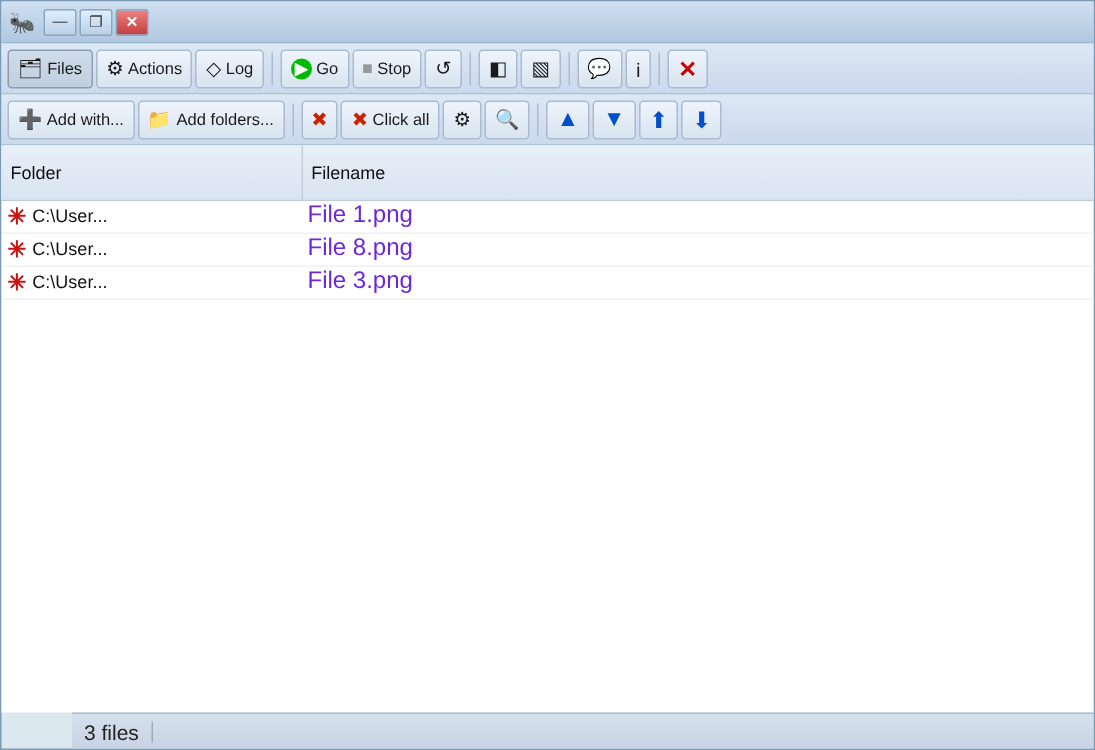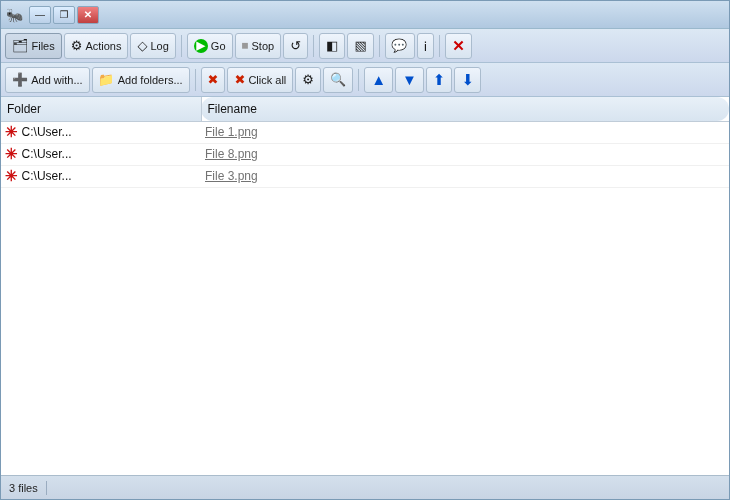--- a/index.html
+++ b/index.html
@@ -114,66 +114,66 @@
       flex-direction: column;
       overflow: hidden;
     }
     .file-table {
       width: 100%;
       border-collapse: collapse;
       table-layout: fixed;
     }
     .file-table thead tr {
       background: linear-gradient(to bottom, #e8f0f8, #d8e4f0);
-      height: 24px;
+      height: 36px;
     }
     .file-table thead th {
       border-right: 1px solid #c0ccd8;
       border-bottom: 1px solid #c0ccd8;
       text-align: left;
       padding: 0 6px;
       font-weight: normal;
       font-size: 12px;
       color: #111;
     }
     .file-table thead th:last-child {
       border-right: none;
     }
     .col-folder { width: 200px; }
-    .col-filename { width: auto; border-radius: 12px; }
+    .col-filename { width: auto; }
     .file-table tbody tr {
       height: 22px;
       border-bottom: 1px solid #f0f0f0;
     }
     .file-table tbody td {
       padding: 0 4px;
       vertical-align: middle;
       font-size: 12px;
       color: #111;
     }
     .cell-folder {
       display: flex;
       align-items: center;
       gap: 4px;
     }
     .filename-text {
-      color: #737373;
-      font-size: 12px;
-      text-decoration: underline;
+      color: #6d28d9;
+      font-size: 16px;
     }
     .status-bar {
       height: 24px;
       background: linear-gradient(to bottom, #d4e0ec, #c8d4e4);
       border-top: 1px solid #aabccc;
       display: flex;
       align-items: center;
       padding: 0 8px;
       gap: 8px;
-      font-size: 11px;
+      font-size: 14px;
       color: #222;
+      margin-left: 47px;
     }
     .status-divider {
       width: 1px;
       height: 14px;
       background: #9aacc0;
     }
     
     .icon-circle {
       width: 14px; height: 14px;
       border-radius: 50%;

